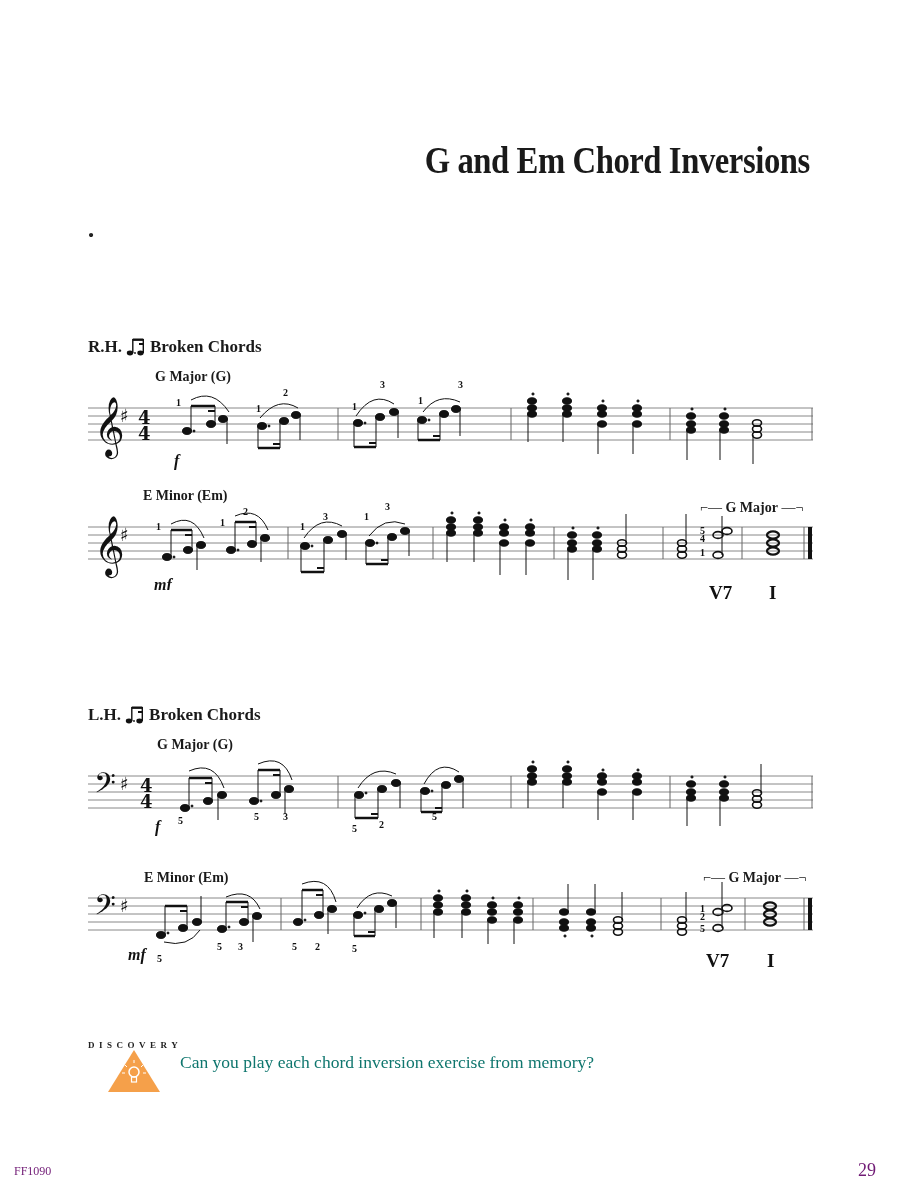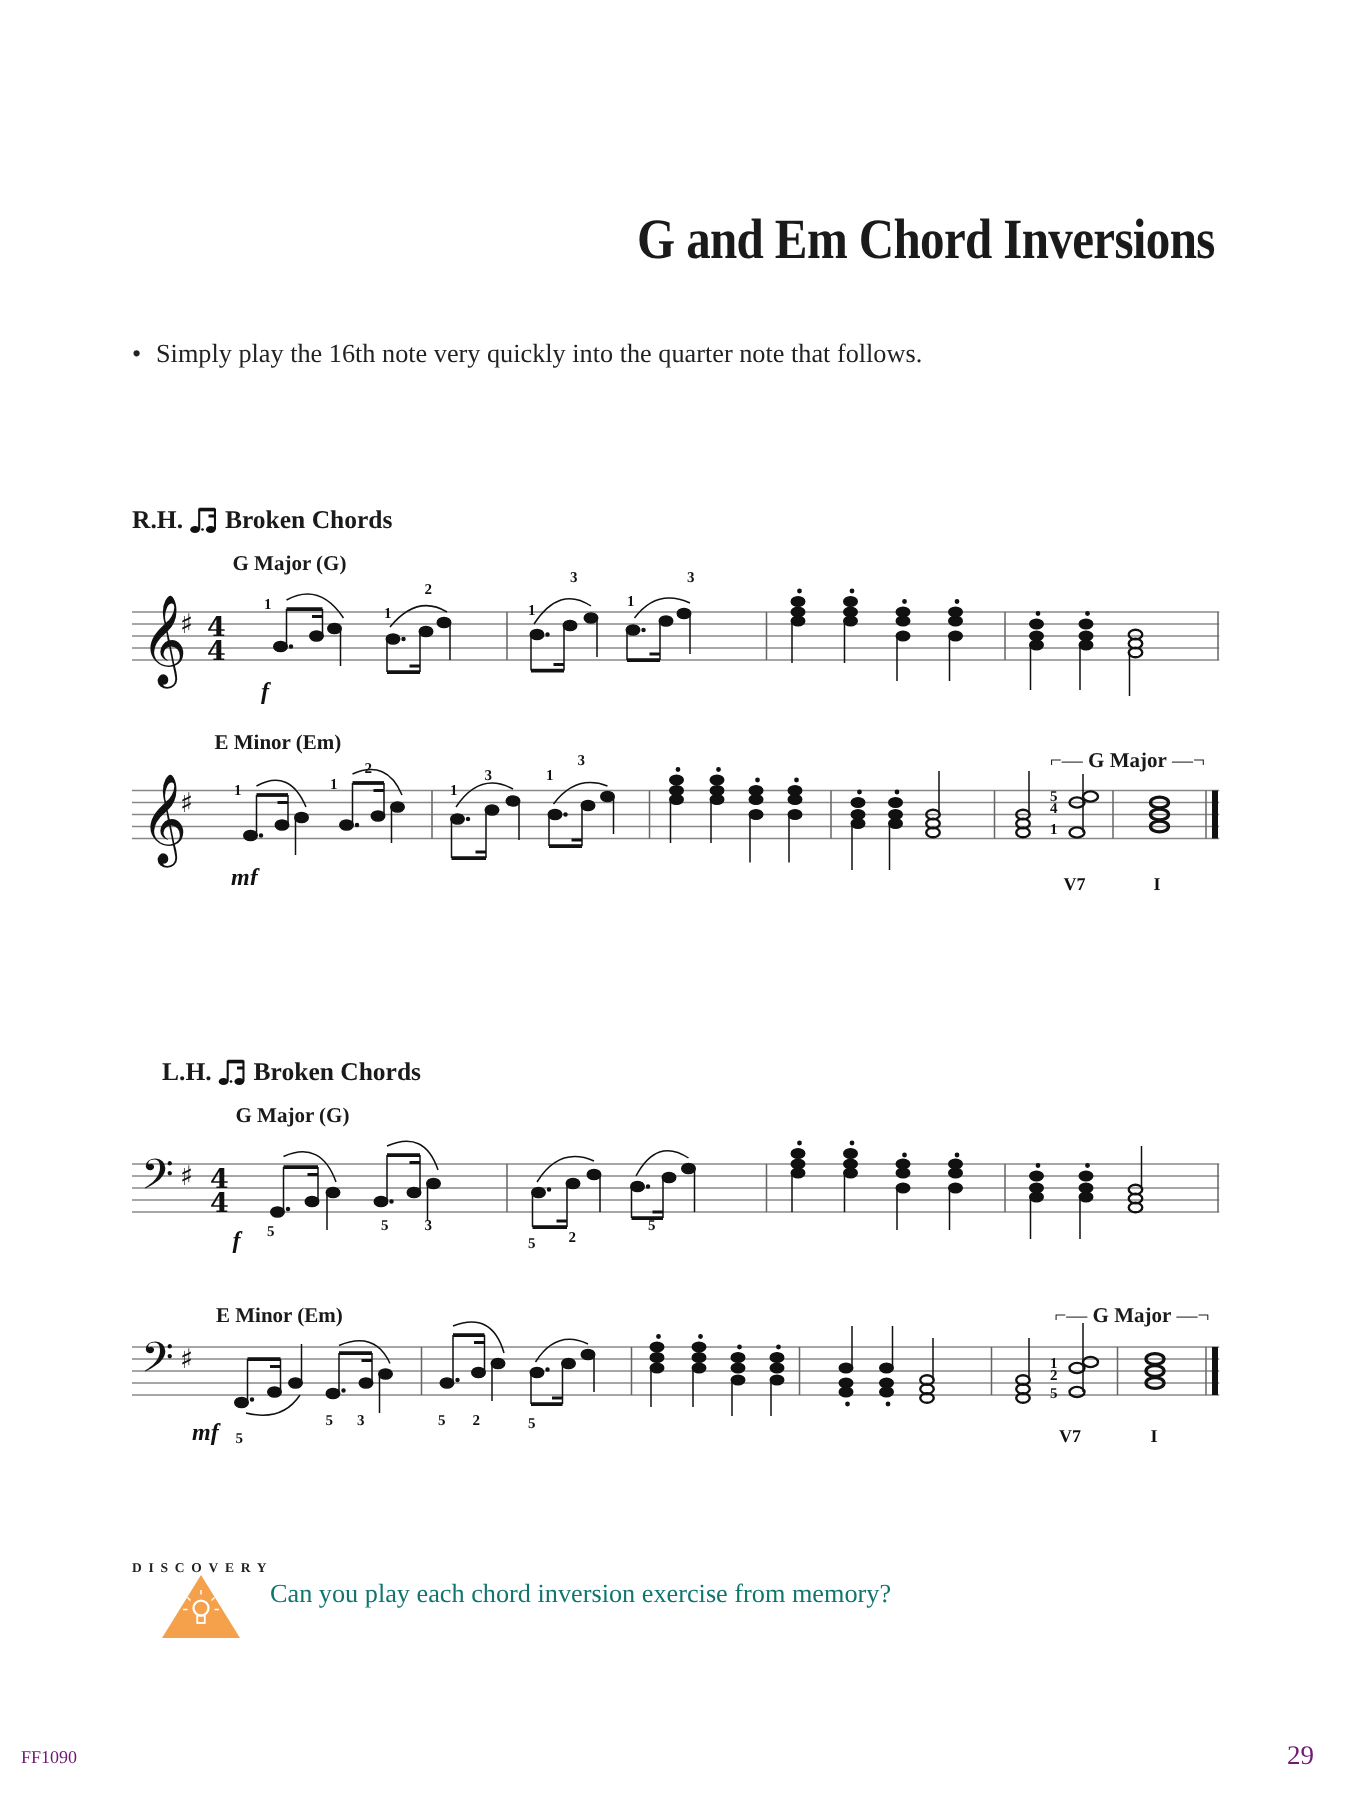--- a/index.html
+++ b/index.html
@@ -3,36 +3,35 @@
 <meta charset="utf-8">
 <style>
   html, body { margin:0; padding:0; background:#ffffff; }
   body { width:900px; height:1200px; position:relative; overflow:hidden; font-family:"Liberation Serif", "DejaVu Serif", serif; color:#111; }
   .title { position:absolute; right:90px; top:138px; font-family:"Liberation Serif", serif; font-size:38px; font-weight:bold; letter-spacing:-0.5px; transform:scaleX(0.86); transform-origin:right center; color:#1a1a1a; }
   .instructions { position:absolute; left:104px; top:224px; font-size:17.5px; line-height:23px; color:#222; }
   .instructions .bullet { position:absolute; left:-16px; top:0; }
   .section-heading { position:absolute; left:88px; font-size:17px; font-weight:bold; color:#1a1a1a; display:flex; align-items:flex-start; gap:4px; }
   .chord-label { position:absolute; font-size:14px; font-weight:bold; color:#1a1a1a; }
   .staff-svg { position:absolute; left:88px; width:725px; }
-  .roman { position:absolute; font-size:12px; font-weight:bold; }
+  .roman { position:absolute; font-size:19px; font-weight:bold; }
   .discovery { position:absolute; left:88px; top:1040px; }
   .discovery-word { position:absolute; left:0; top:0; font-family:Liberation Serif, serif; font-size:9px; font-weight:bold; letter-spacing:4.5px; color:#222; }
   .discovery-tri { position:absolute; left:18px; top:8px; }
   .discovery-q { position:absolute; left:180px; top:1052px; font-size:17.5px; color:#0f766e; }
   .footer-code { position:absolute; left:14px; top:1164px; font-size:12px; color:#701a75; }
   .page-number { position:absolute; right:24px; top:1160px; font-size:18px; color:#701a75; }
 </style>
 </head>
 <body>
 
 <div class="title">G and Em Chord Inversions</div>
 
 <div class="instructions">
   <span class="bullet">•</span>
-  <div>Simply play the 16th note very quickly into the quarter note that follows.</div>
 </div>
 
 <div class="section-heading" style="top:337px;">
   <span>R.H.</span>
   <svg width="20" height="20" viewBox="0 0 20 20">
     <ellipse cx="4" cy="16" rx="3.2" ry="2.4" fill="#111"></ellipse>
     <ellipse cx="14.5" cy="16" rx="3.2" ry="2.4" fill="#111"></ellipse>
     <line x1="6.8" y1="16" x2="6.8" y2="2" stroke="#111" stroke-width="1.4"></line>
     <line x1="17.3" y1="16" x2="17.3" y2="2" stroke="#111" stroke-width="1.4"></line>
     <rect x="6.8" y="1.5" width="10.5" height="2.4" fill="#111"></rect>
@@ -288,21 +287,21 @@
       <text x="276" y="20">1</text>
       <text x="297" y="10">3</text>
     <text x="612" y="34">5</text>
       <text x="612" y="42">4</text>
       <text x="612" y="56">1</text>
   </g>
 </svg>
 <div class="roman" style="left:709px; top:582px;">V7</div>
 <div class="roman" style="left:769px; top:582px;">I</div>
 
-<div class="section-heading" style="top:705px;margin-left:20px;">
+<div class="section-heading" style="top:705px;">
   <span>L.H.</span>
   <svg width="20" height="20" viewBox="0 0 20 20">
     <ellipse cx="4" cy="16" rx="3.2" ry="2.4" fill="#111"></ellipse>
     <ellipse cx="14.5" cy="16" rx="3.2" ry="2.4" fill="#111"></ellipse>
     <line x1="6.8" y1="16" x2="6.8" y2="2" stroke="#111" stroke-width="1.4"></line>
     <line x1="17.3" y1="16" x2="17.3" y2="2" stroke="#111" stroke-width="1.4"></line>
     <rect x="6.8" y="1.5" width="10.5" height="2.4" fill="#111"></rect>
     <rect x="13" y="6" width="4.3" height="2" fill="#111"></rect>
     <circle cx="9" cy="16" r="0.9" fill="#111"></circle>
   </svg>

